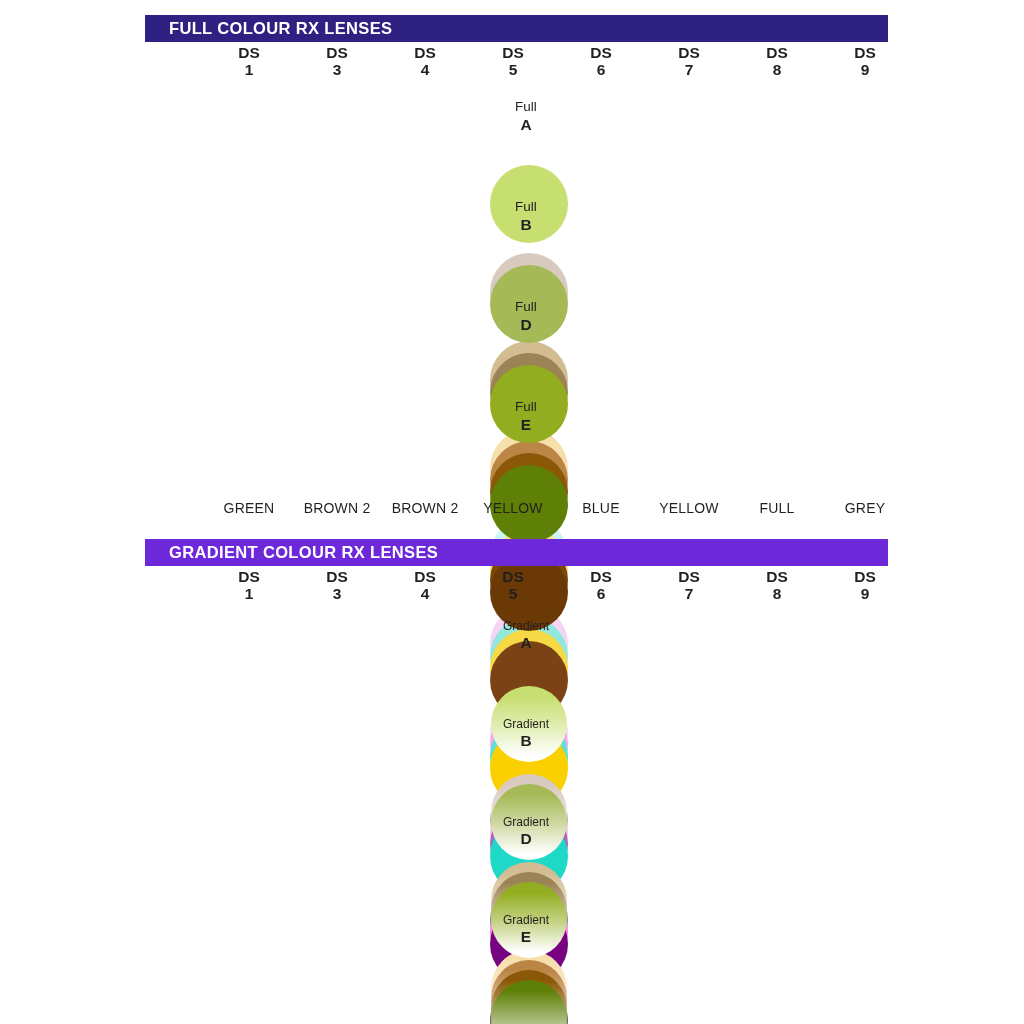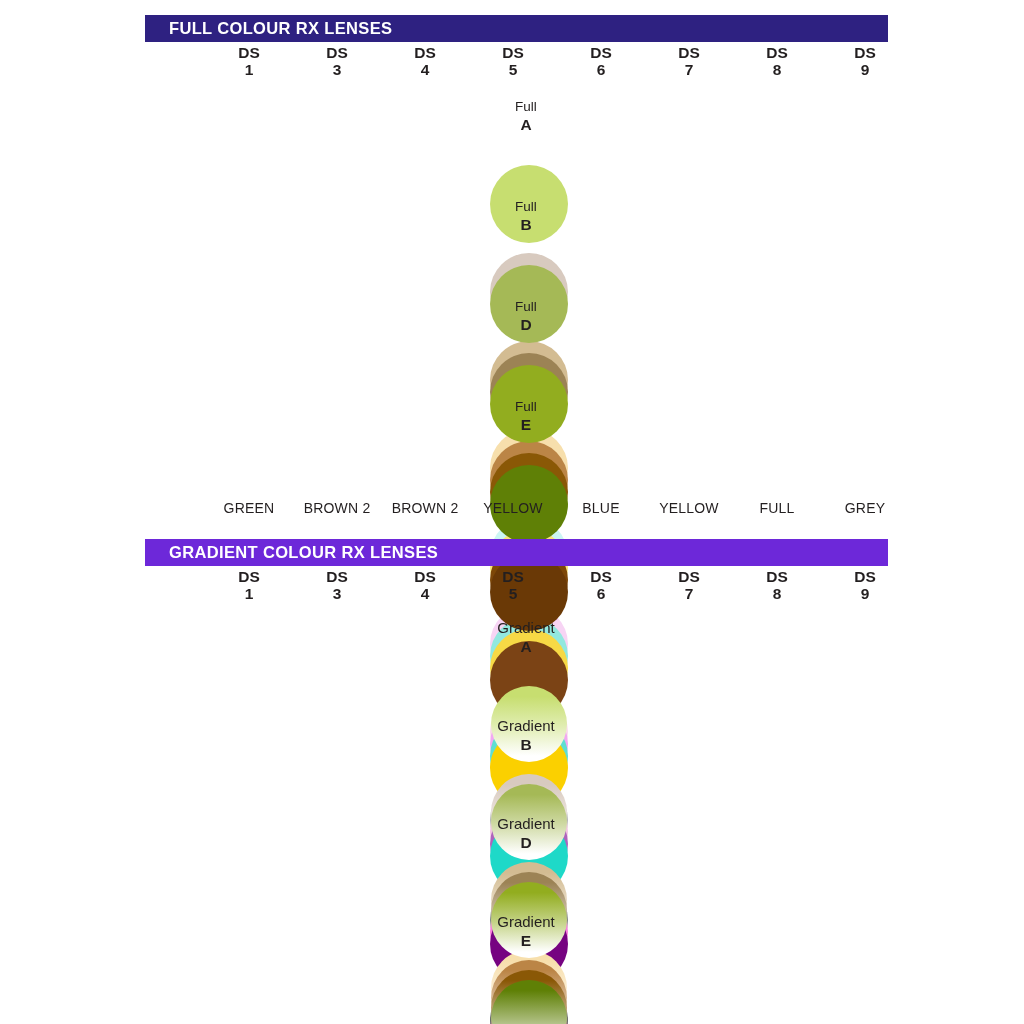--- a/index.html
+++ b/index.html
@@ -106,21 +106,21 @@
     color: #231f20;
     padding-right: 6px;
     box-sizing: border-box;
   }
   .row-label .lab-kind {
     display: block;
     font-size: 13.5px;
     font-weight: normal;
   }
   #grid-gradient .row-label .lab-kind {
-    font-size: 15px;
+    font-size: 12px;
   }
   .row-label .lab-letter {
     display: block;
     font-size: 15.5px;
     font-weight: bold;
     margin-top: 1px;
   }
 
   .swatch-cell {
     flex: 0 0 88px;

